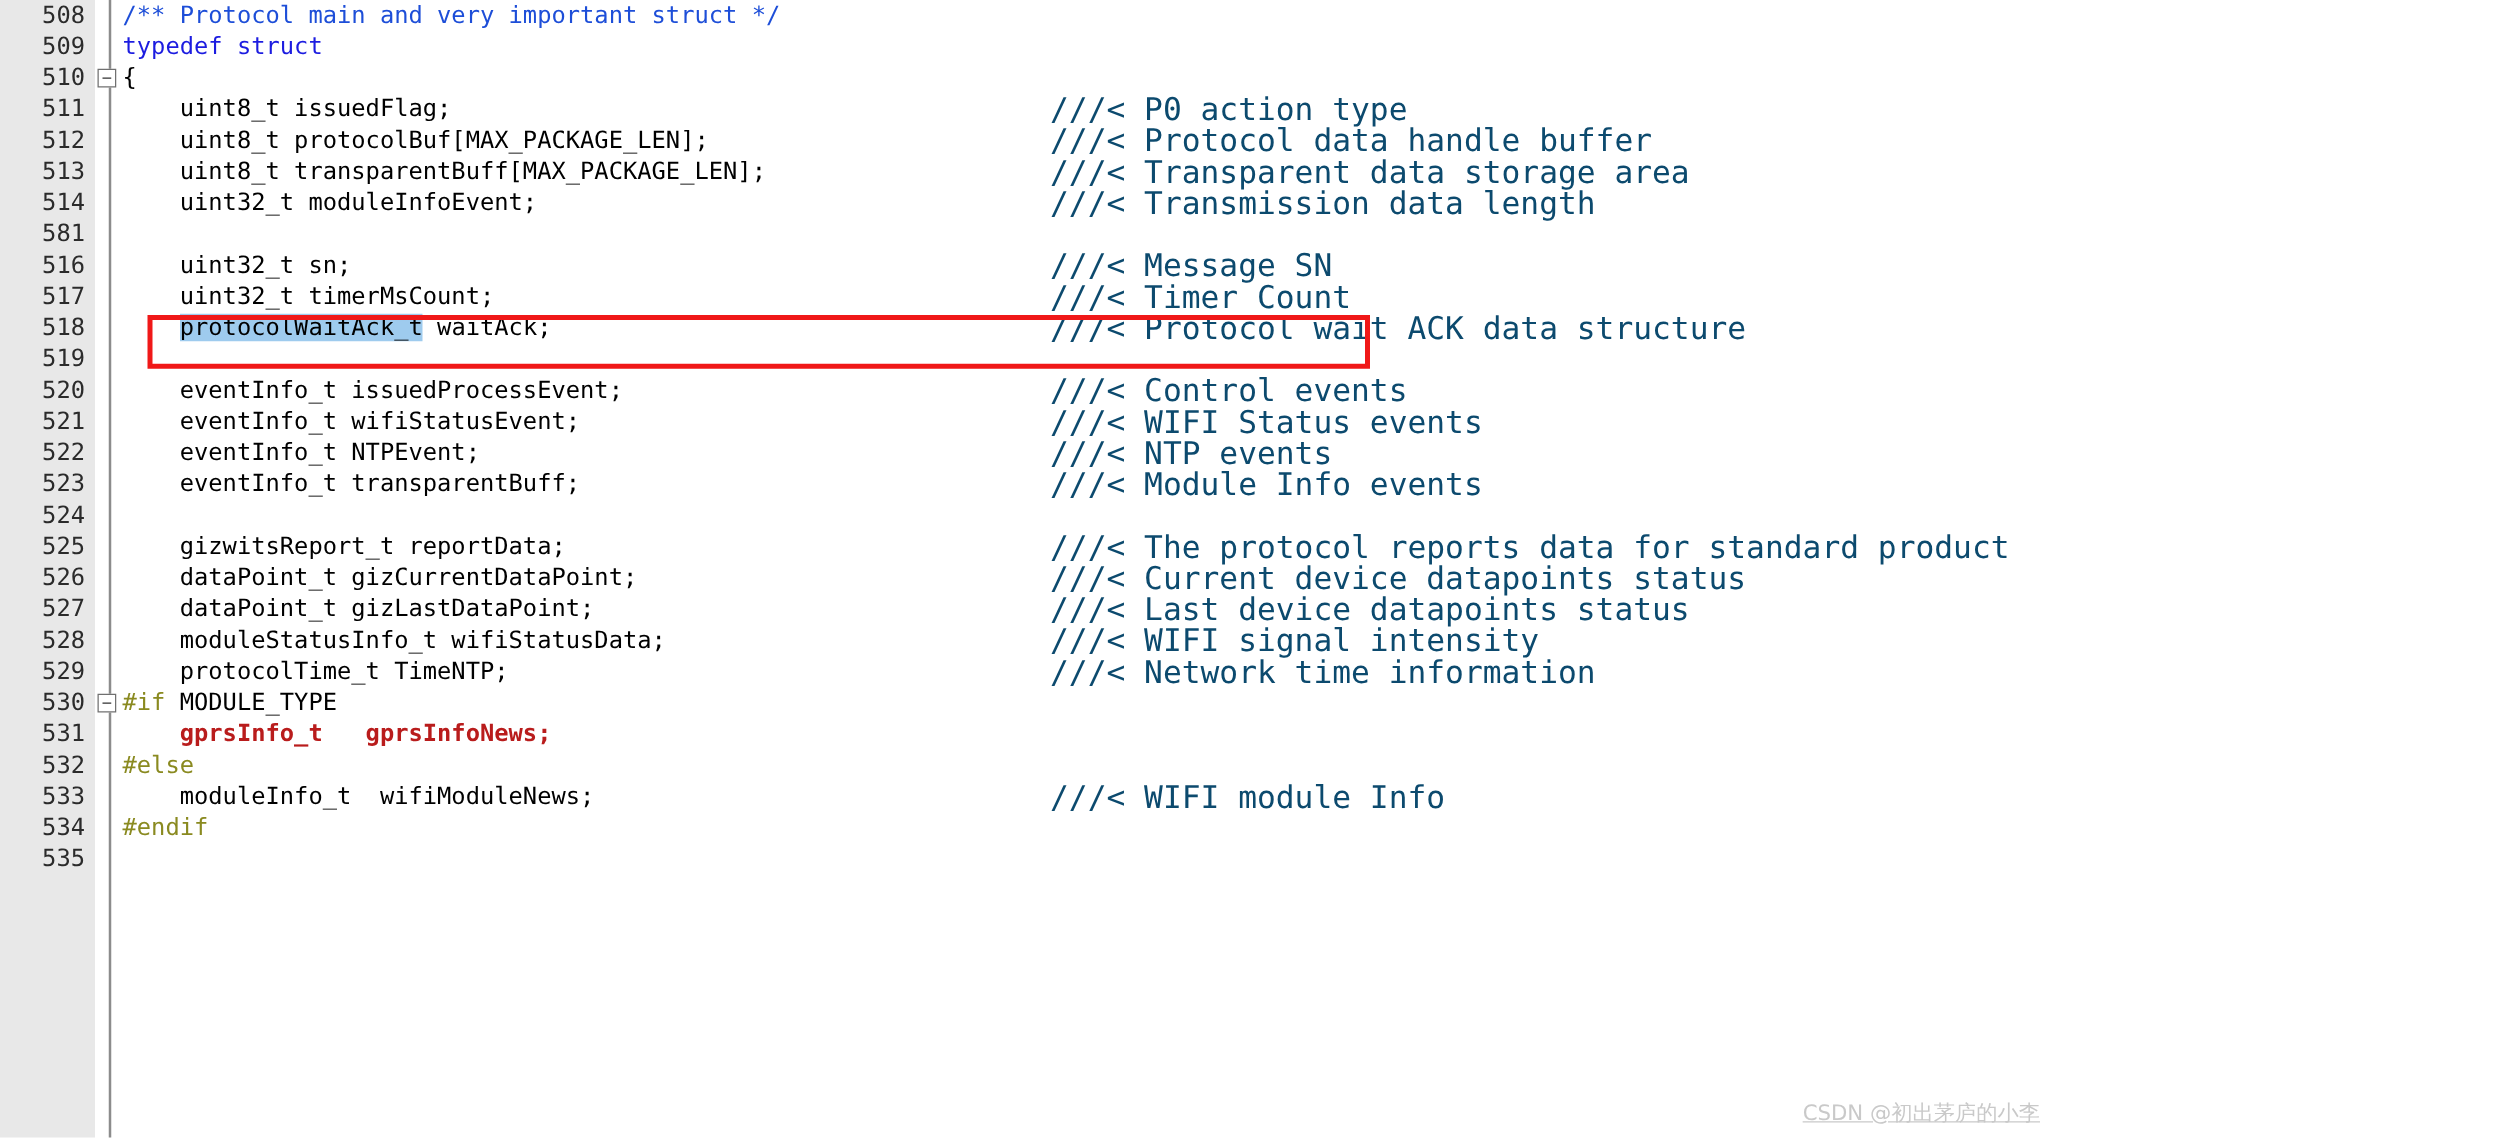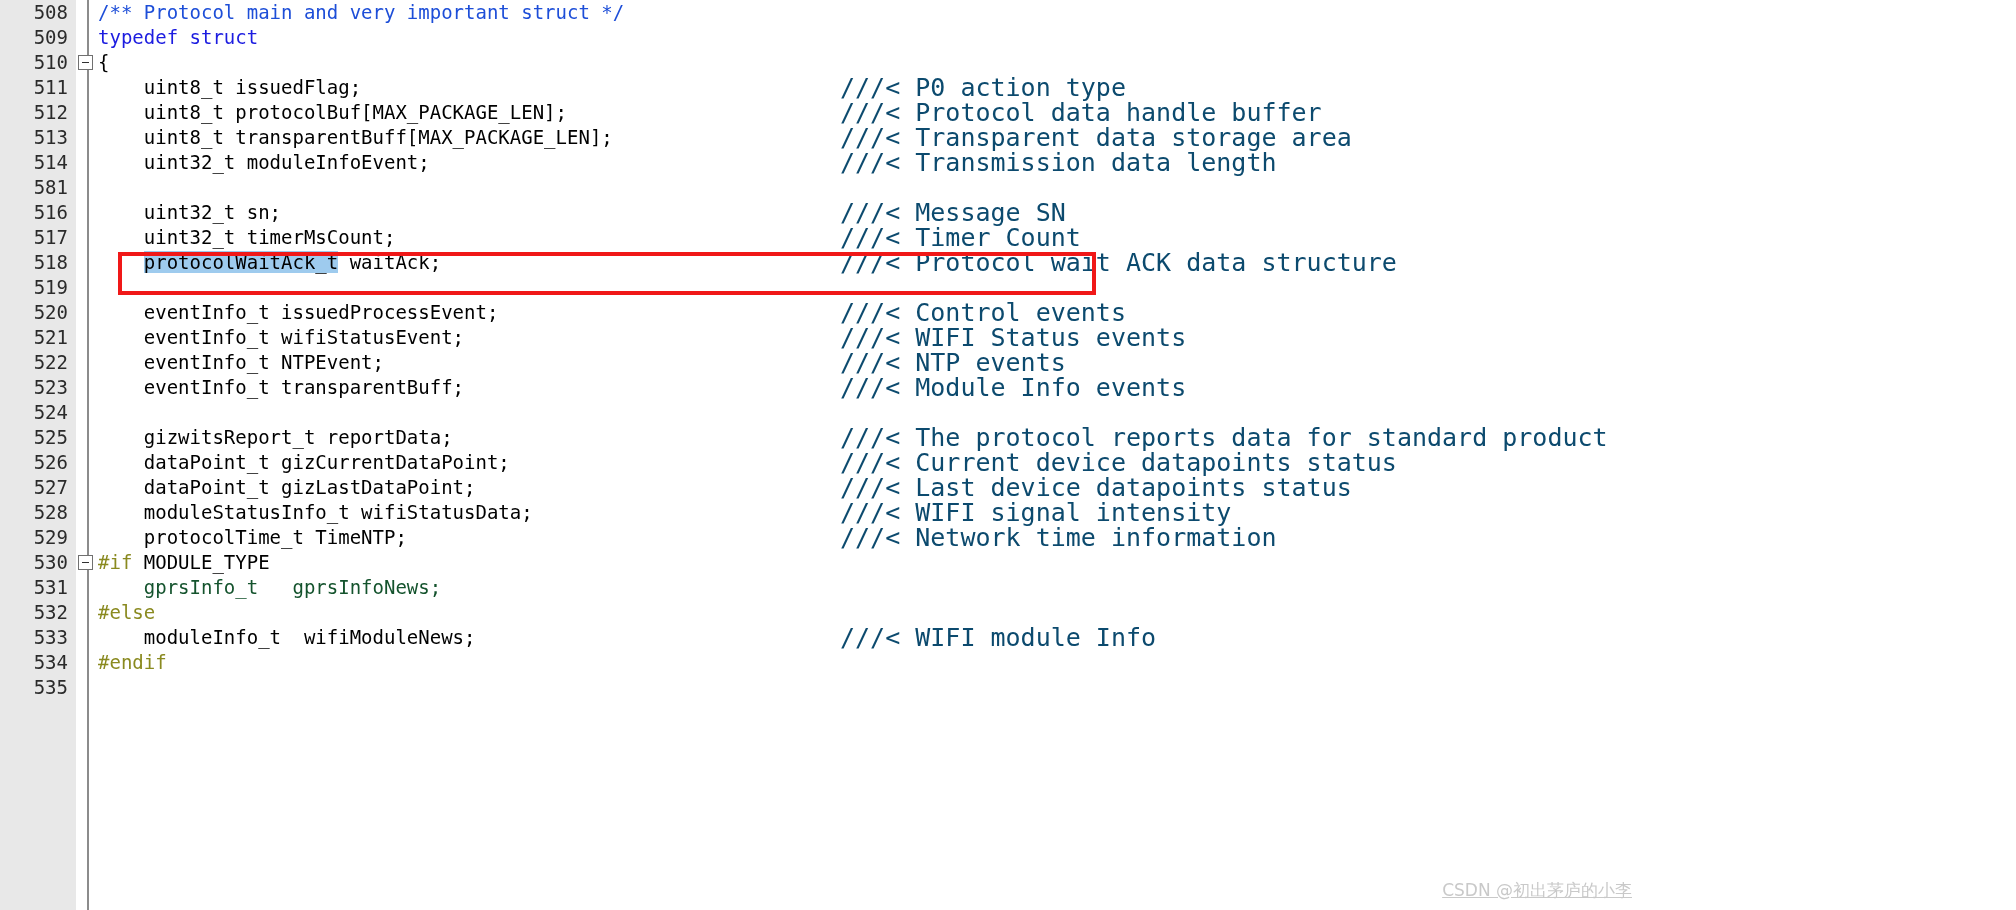--- a/index.html
+++ b/index.html
@@ -101,21 +101,21 @@
     left: 840px; top: 0;
     font-size: 25px;
     font-family: "DejaVu Sans Mono", "Liberation Mono", monospace;
     color: #0c4a6e;
     white-space: pre;
   }
 
   .kw       { color: #1c1ce0; }
   .pp       { color: #8a8a20; }
   .ppname   { color: #000000; }
-  .inactive { color: #14532d; }
+  .inactive { color: #b91c1c; font-weight: bold; }
   .sel      { background: #9ecbee; color: #000000; }
 
   
   .annot-box {
     position: absolute;
     left: 118px;
     top: 252px;
     width: 978px;
     height: 43px;
     border: 4px solid #f01818;

